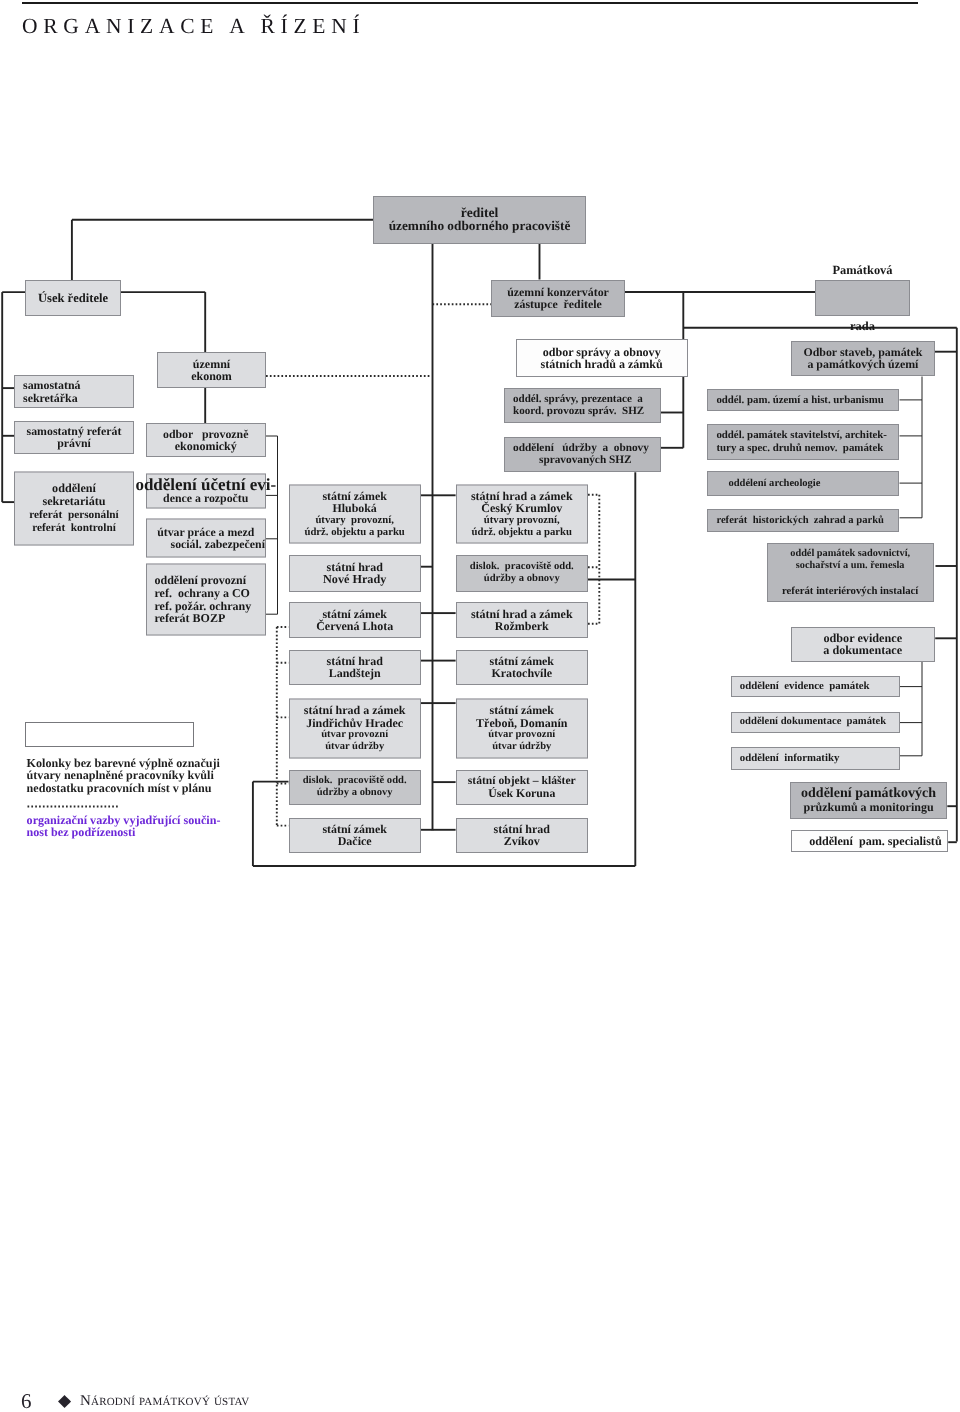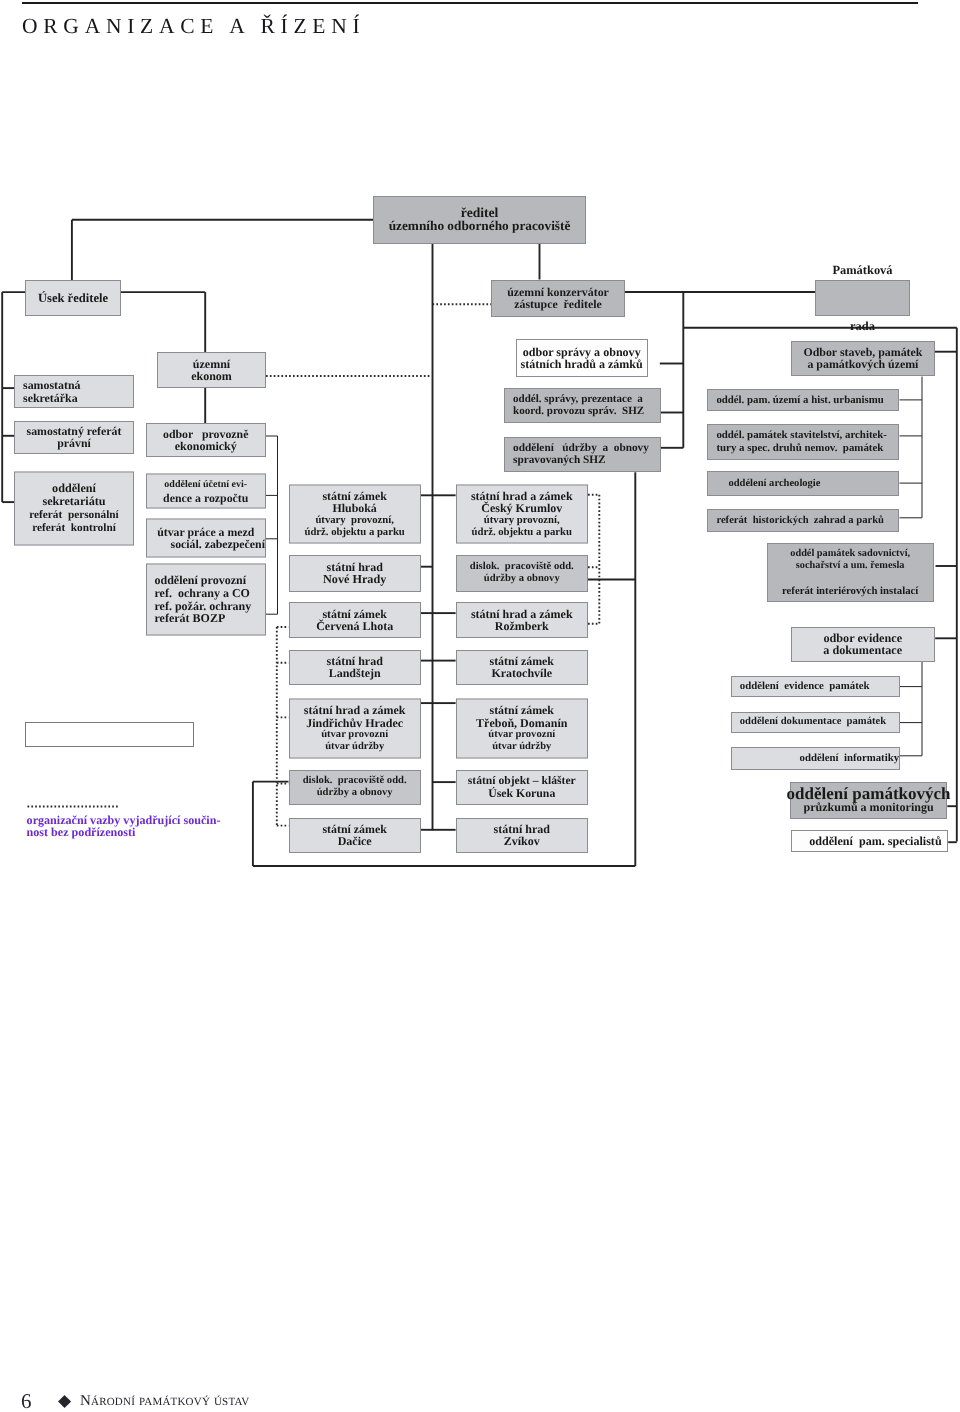--- a/index.html
+++ b/index.html
@@ -133,44 +133,44 @@
         </div>
         <div class="node" style="left: 157px; top: 352px; width: 109px; height: 36px; background: rgb(220, 221, 224); font-size: 11.18px;">
           <span class="ln" style="font-size: 12px; line-height: 12.2px;">územní</span>
           <span class="ln" style="font-size: 12px; line-height: 12.2px;">ekonom</span>
         </div>
         <div class="node" style="left: 145.5px; top: 422.8px; width: 120.5px; height: 34.3px; background: rgb(220, 221, 224); font-size: 10.94px;">
           <span class="ln" style="font-size: 11.85px; line-height: 12.2px;">odbor   provozně</span>
           <span class="ln" style="font-size: 12px; line-height: 12.2px;">ekonomický</span>
         </div>
         <div class="node" style="left: 145.5px; top: 471px; width: 120.5px; height: 35px; background: rgb(220, 221, 224); font-size: 10.94px; transform: translateY(2.5px);">
-          <span class="ln" style="font-size: 10px; line-height: 12.2px;">oddělení účetní evi-</span>
+          <span class="ln" style="font-size: 17px; line-height: 12.2px;">oddělení účetní evi-</span>
           <span class="ln" style="font-size: 11.85px; line-height: 12.2px;">dence a rozpočtu</span>
         </div>
         <div class="node" style="left: 145.5px; top: 515.9px; width: 120.5px; height: 38.9px; background: rgb(220, 221, 224); font-size: 10.94px; transform: translateY(2.5px);">
           <span class="ln" style="font-size: 11.8px; line-height: 12.2px;">útvar práce a mezd</span>
           <span class="ln" style="font-size: 11.8px; line-height: 12.2px; margin-left: 24px;">sociál. zabezpečení</span>
         </div>
         <div class="node" style="left: 145.5px; top: 565.7px; width: 120.5px; height: 72px; background: rgb(220, 221, 224); font-size: 10.94px; transform: translateY(-2.5px); align-items: flex-start; text-align: left; padding-left: 8px;">
           <span class="ln" style="font-size: 12px; line-height: 12.8px;">oddělení provozní</span>
           <span class="ln" style="font-size: 12px; line-height: 12.8px;">ref.  ochrany a CO</span>
           <span class="ln" style="font-size: 12px; line-height: 12.8px;">ref. požár. ochrany</span>
           <span class="ln" style="font-size: 12px; line-height: 12.8px;">referát BOZP</span>
         </div>
-        <div class="node" style="left: 515.7px; top: 339.2px; width: 132px; height: 37.8px; background: rgb(253, 253, 253); font-size: 11.42px;">
+        <div class="node" style="left: 515.7px; top: 339.2px; width: 172px; height: 37.8px; background: rgb(253, 253, 253); font-size: 11.42px;">
           <span class="ln" style="font-size: 12.05px; line-height: 12.2px;">odbor správy a obnovy</span>
           <span class="ln" style="font-size: 12.05px; line-height: 12.2px;">státních hradů a zámků</span>
         </div>
         <div class="node" style="left: 504px; top: 387.5px; width: 157px; height: 35.5px; background: rgb(183, 184, 188); font-size: 10.21px; align-items: flex-start; text-align: left; padding-left: 8px;">
           <span class="ln" style="font-size: 11.05px; line-height: 12.2px;">oddél. správy, prezentace  a</span>
           <span class="ln" style="font-size: 11.05px; line-height: 12.2px;">koord. provozu správ.  SHZ</span>
         </div>
         <div class="node" style="left: 504px; top: 436.5px; width: 157px; height: 35.7px; background: rgb(183, 184, 188); font-size: 10.45px; align-items: flex-start; text-align: left; padding-left: 8px;">
           <span class="ln" style="font-size: 11.3px; line-height: 12.2px;">oddělení   údržby  a  obnovy</span>
-          <span class="ln" style="font-size: 11.3px; line-height: 12.2px;">spravovaných SHZ</span>
+          <span class="ln" style="font-size: 11.3px; line-height: 12.2px; margin-left: 26px;">spravovaných SHZ</span>
         </div>
         <div class="node" style="left: 288.5px; top: 482.9px; width: 132.3px; height: 58.7px; background: rgb(220, 221, 224); font-size: 10.94px; transform: translateY(1.5px);">
           <span class="ln" style="font-size: 11.9px; line-height: 12.2px;">státní zámek</span>
           <span class="ln" style="font-size: 11.9px; line-height: 12.2px;">Hluboká</span>
           <span class="ln" style="font-size: 10.7px; line-height: 12.2px;">útvary  provozní,</span>
           <span class="ln" style="font-size: 10.7px; line-height: 12.2px;">údrž. objektu a parku</span>
         </div>
         <div class="node" style="left: 288.5px; top: 555.1px; width: 132.3px; height: 36.5px; background: rgb(220, 221, 224); font-size: 10.94px;">
           <span class="ln" style="font-size: 12px; line-height: 12.2px;">státní hrad</span>
           <span class="ln" style="font-size: 12.2px; line-height: 12.2px;">Nové Hrady</span>
@@ -255,32 +255,37 @@
         <div class="node" style="left: 790.5px; top: 627px; width: 144.5px; height: 34.5px; background: rgb(220, 221, 224); font-size: 11.42px;">
           <span class="ln" style="font-size: 12.2px; line-height: 12.2px;">odbor evidence</span>
           <span class="ln" style="font-size: 12.2px; line-height: 12.2px;">a dokumentace</span>
         </div>
         <div class="node" style="left: 730.8px; top: 676px; width: 169.3px; height: 20.6px; background: rgb(220, 221, 224); font-size: 10.21px; align-items: flex-start; text-align: left; padding-left: 8px;">
           <span class="ln" style="font-size: 10.82px; line-height: 12.2px;">oddělení  evidence  památek</span>
         </div>
         <div class="node" style="left: 730.8px; top: 711.5px; width: 169.3px; height: 21.1px; background: rgb(220, 221, 224); font-size: 10.21px; align-items: flex-start; text-align: left; padding-left: 8px;">
           <span class="ln" style="font-size: 10.6px; line-height: 12.2px;">oddělení dokumentace  památek</span>
         </div>
-        <div class="node" style="left: 730.8px; top: 747.2px; width: 169.3px; height: 22.5px; background: rgb(220, 221, 224); font-size: 10.21px; align-items: flex-end; text-align: left; padding-left: 8px;">
+        <div class="node" style="left: 730.8px; top: 747.2px; width: 169.3px; height: 22.5px; background: rgb(220, 221, 224); font-size: 10.21px; align-items: flex-start; text-align: left; padding-left: 8px;">
           <span class="ln" style="font-size: 10.8px; line-height: 12.2px;">oddělení  informatiky</span>
         </div>
         <div class="node" style="left: 789.8px; top: 781.8px; width: 157.5px; height: 37.7px; background: rgb(183, 184, 188); font-size: 10.94px;">
-          <span class="ln" style="font-size: 17px; line-height: 12.2px;">oddělení památkových</span>
+          <span class="ln" style="font-size: 14px; line-height: 12.2px;">oddělení památkových</span>
           <span class="ln" style="font-size: 12px; line-height: 12.2px;">průzkumů a monitoringu</span>
         </div>
         <div class="node" style="left: 790.7px; top: 829.6px; width: 157.5px; height: 22.5px; background: rgb(253, 253, 253); font-size: 10.94px; padding-left: 12px;">
           <span class="ln" style="font-size: 12.1px; line-height: 12.2px;">oddělení  pam. specialistů</span>
         </div>
       </div>
     <div class="legend-box"></div>
+    <div class="legend-text" id="legend-note">
+        <div>Kolonky bez barevné výplně označuji</div>
+        <div>útvary nenaplněné  pracovníky  kvůli</div>
+        <div>nedostatku  pracovních  míst v plánu</div>
+      </div>
     <svg class="legend-dots" width="93" height="3">
       <line id="legend-dot-line" x1="0.5" y1="1.6" x2="92.5" y2="1.6" stroke="#2b2b2b" stroke-width="2.0" stroke-dasharray="1.7 2.15"></line>
     </svg>
     <div class="legend-text2" id="legend-note2">
         <div>organizační vazby vyjadřující součin-</div>
         <div>nost bez podřízenosti</div>
       </div>
   </div>
 
   <div class="footer">

